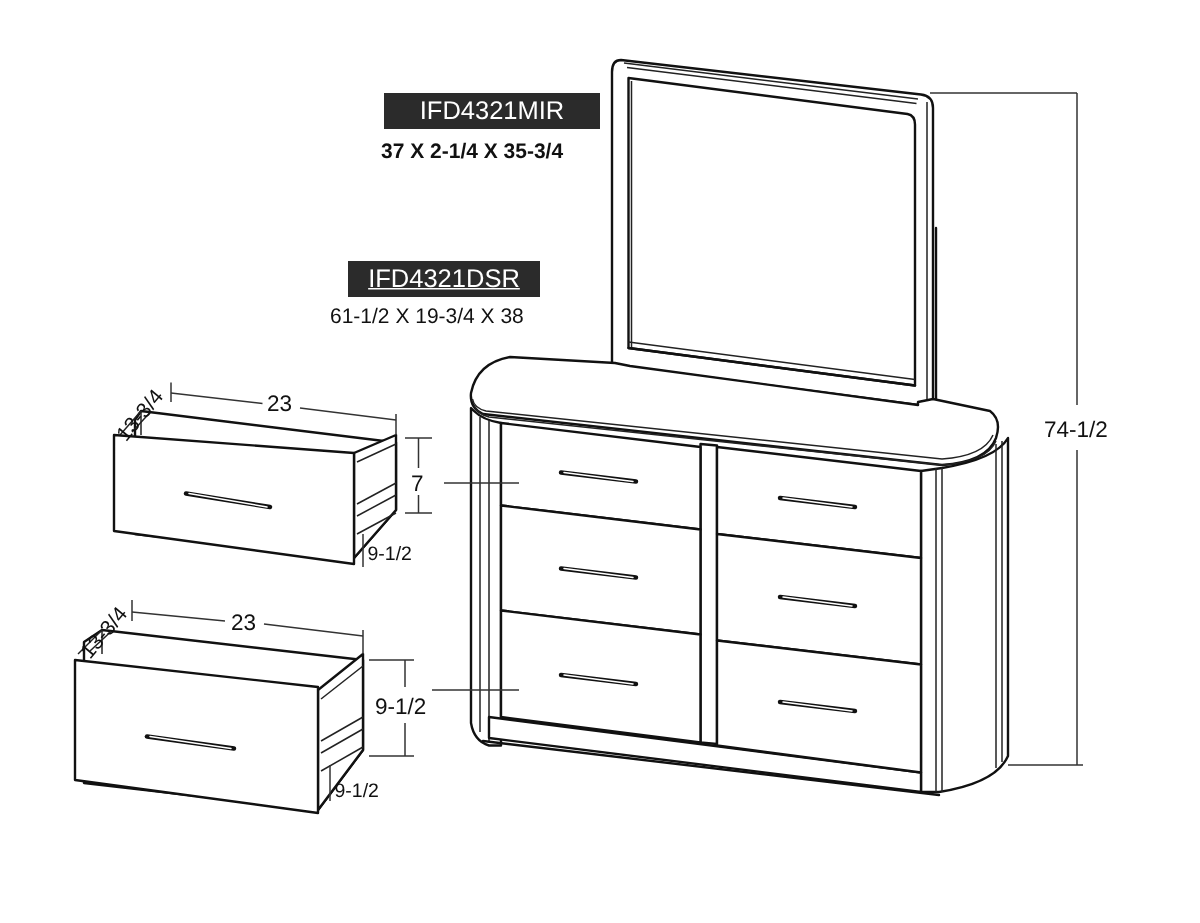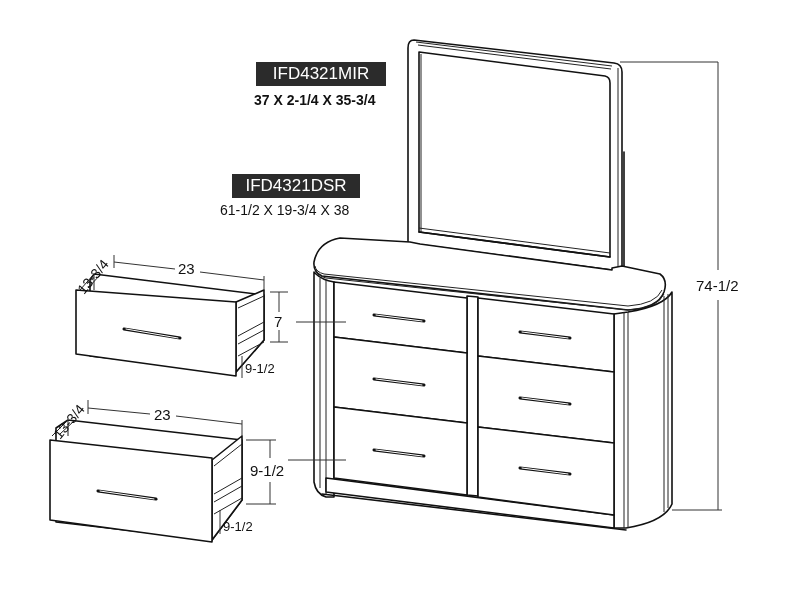--- a/index.html
+++ b/index.html
@@ -11,24 +11,24 @@
     .fillw { fill: #fff; stroke: #111; stroke-width: 1.6; stroke-linejoin: round; }
     .handle { fill: #fff; stroke: #111; stroke-width: 3; stroke-linecap: round; }
     .handle-in { fill: none; stroke: #fff; stroke-width: 1; stroke-linecap: round; }
     .txt { font-family: "Liberation Sans", sans-serif; fill: #111; }
     .label-box { position: absolute; background: #2b2b2b; color: #fff; font-family: "Liberation Sans", sans-serif; font-size: 17px; text-align: center; line-height: 24px; }
     .label-dim { position: absolute; color: #111; font-family: "Liberation Sans", sans-serif; font-size: 14px; white-space: nowrap; }
   </style>
 </head>
 <body>
 
-<div class="label-box" style="left:256px; top:62px; width:130px; height:24px;">IFD4321MIR</div>
+<div class="label-box" style="left:256px; top:62px; width:144px; height:24px;">IFD4321MIR</div>
 <div class="label-dim" style="left:254px; top:92px;font-weight:bold;">37 X 2-1/4 X 35-3/4</div>
 
-<div class="label-box" style="left:232px; top:174px; width:128px; height:24px;">IFD4321DSR</div>
+<div class="label-box" style="left:232px; top:174px; width:128px; height:24px;text-decoration:underline;">IFD4321DSR</div>
 <div class="label-dim" style="left:220px; top:202px;text-align:right;">61-1/2 X 19-3/4 X 38</div>
 
 <svg width="800" height="615" viewBox="0 0 800 615">
 
   <g>
     <line class="dim" x1="620" y1="62" x2="718" y2="62"></line>
     <line class="dim" x1="718" y1="62" x2="718" y2="270"></line>
     <line class="dim" x1="718" y1="300" x2="718" y2="510"></line>
     <line class="dim" x1="672" y1="510" x2="722" y2="510"></line>
     <text class="txt" x="696" y="291" font-size="15">74-1/2</text>

